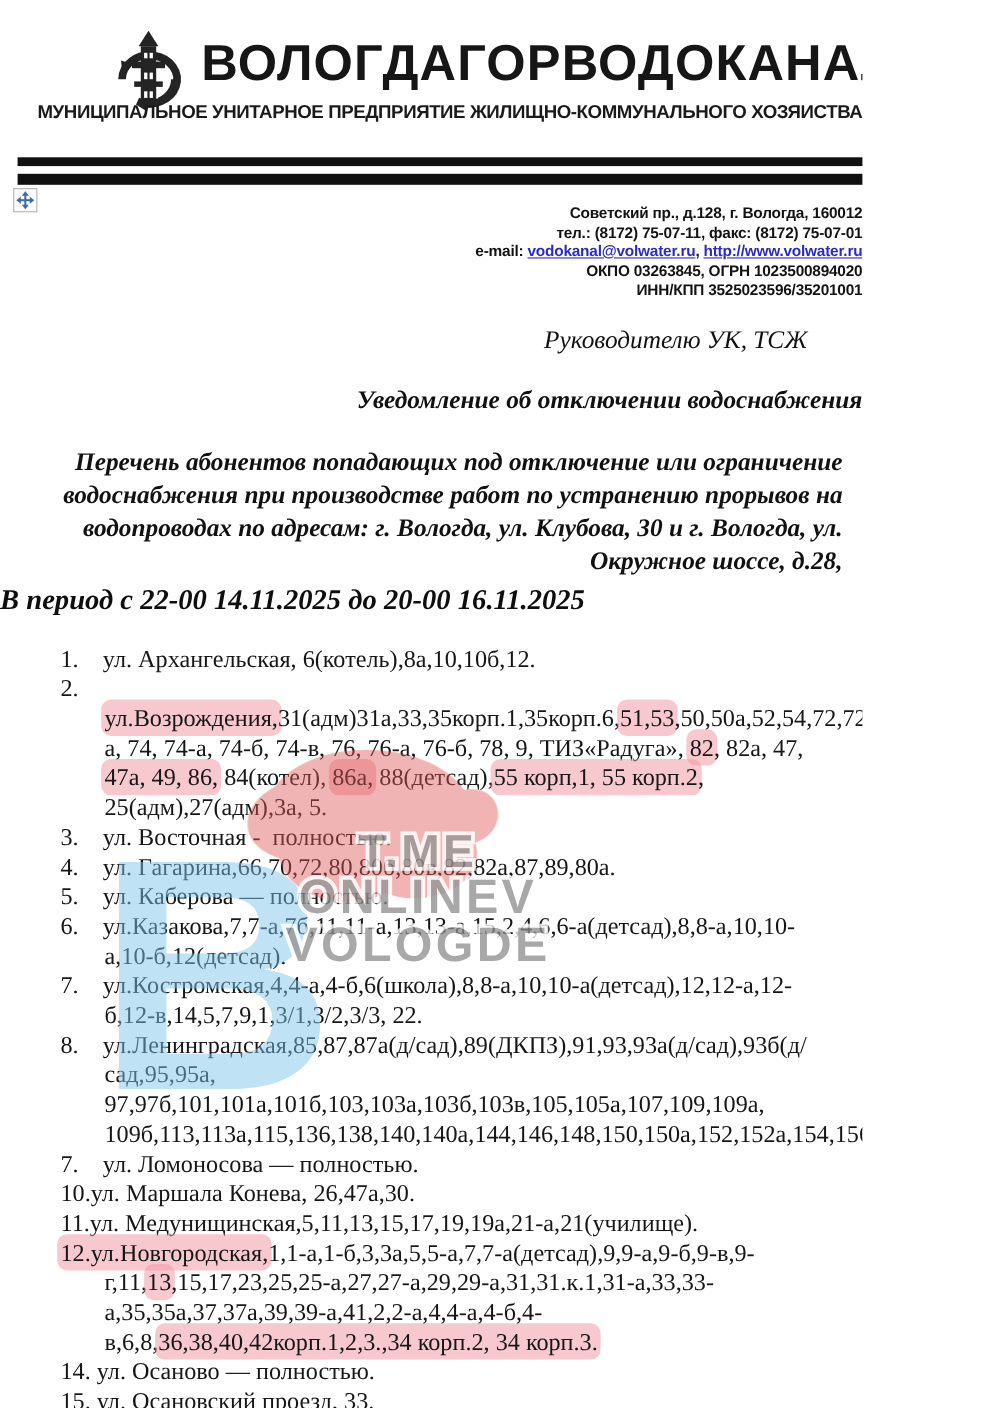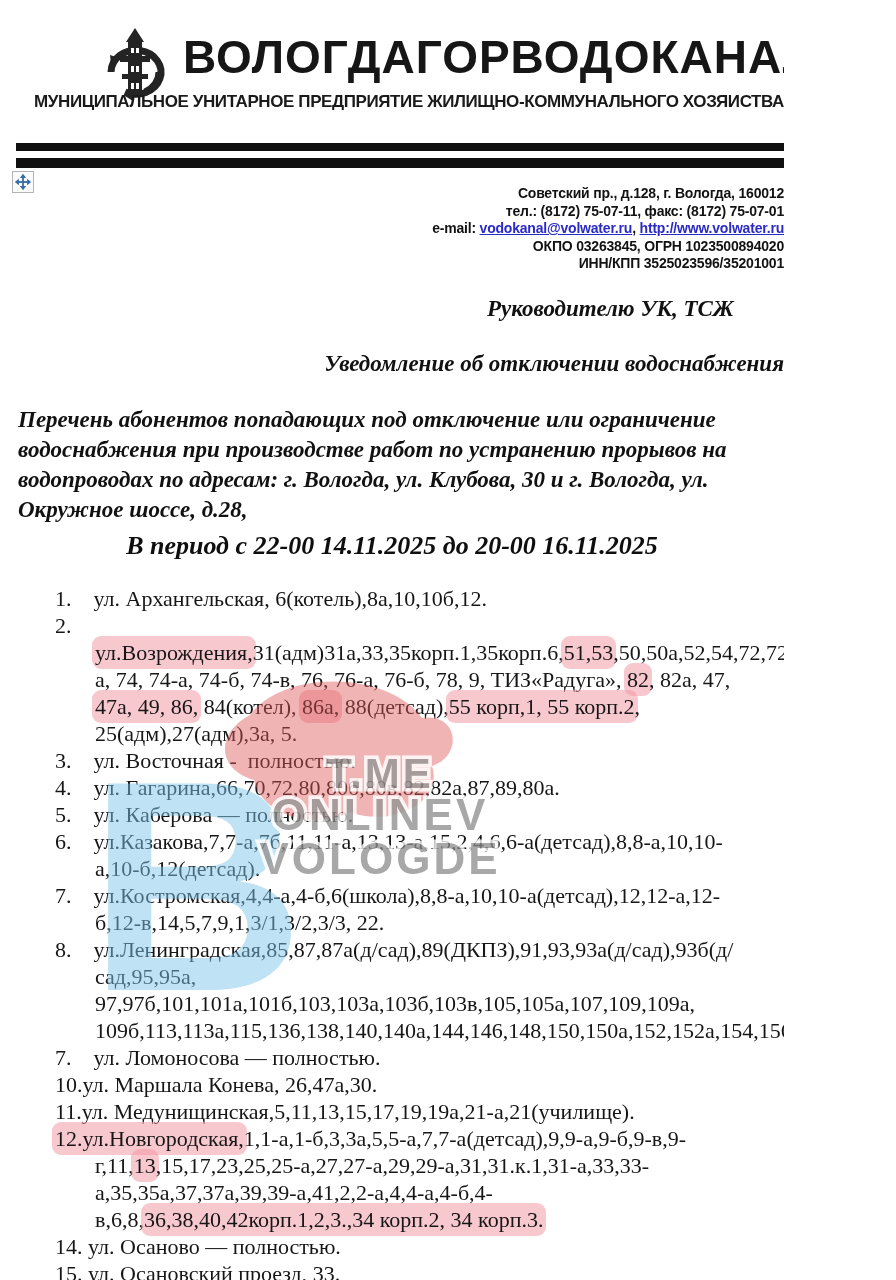--- a/index.html
+++ b/index.html
@@ -23,27 +23,27 @@
 
   
   .contact{position:absolute;left:0;right:0;top:185px;text-align:right;
            font-family:"Liberation Sans",sans-serif;font-weight:bold;font-size:14px;
            line-height:17.5px;color:#121212;letter-spacing:-0.2px;}
   .contact a{color:var(--link);text-decoration:underline;cursor:pointer;}
 
   .anchor-square{position:absolute;left:845px;top:264px;width:13px;height:13px;
                  border:2px solid #8a8a8a;box-sizing:border-box;background:transparent;}
 
-  .recipient{position:absolute;right:50px;top:296px;font-weight:bold;font-style:italic;
+  .recipient{position:absolute;right:50px;top:296px;font-weight:normal;font-style:italic;
              font-size:23px;color:#111;}
   .doc-title{position:absolute;left:0;right:0;top:351px;text-align:right;font-weight:bold;
              font-style:italic;font-size:23px;color:#111;padding-left:40px;}
-  .body-par{position:absolute;left:18px;right:18px;top:405px;text-align:left;font-weight:bold;
+  .body-par{position:absolute;left:18px;right:18px;top:405px;text-align:right;font-weight:bold;
             font-style:italic;font-size:23px;line-height:30px;color:#111;}
-  .period{position:absolute;left:0;right:0;top:531px;text-align:center;font-weight:bold;
+  .period{position:absolute;left:0;right:0;top:531px;font-weight:bold;
           font-style:italic;font-size:26px;color:#0e0e0e;}
 
   
   .list{position:absolute;left:55px;right:26px;top:585px;font-size:22px;line-height:27px;
         color:#161616;}
   .li{padding-left:40px;text-indent:-40px;white-space:pre-wrap;}
   .hl{background:var(--hl);border-radius:9px;padding:4px 3px;margin:-4px -3px;
       box-decoration-break:clone;-webkit-box-decoration-break:clone;}
 
   

